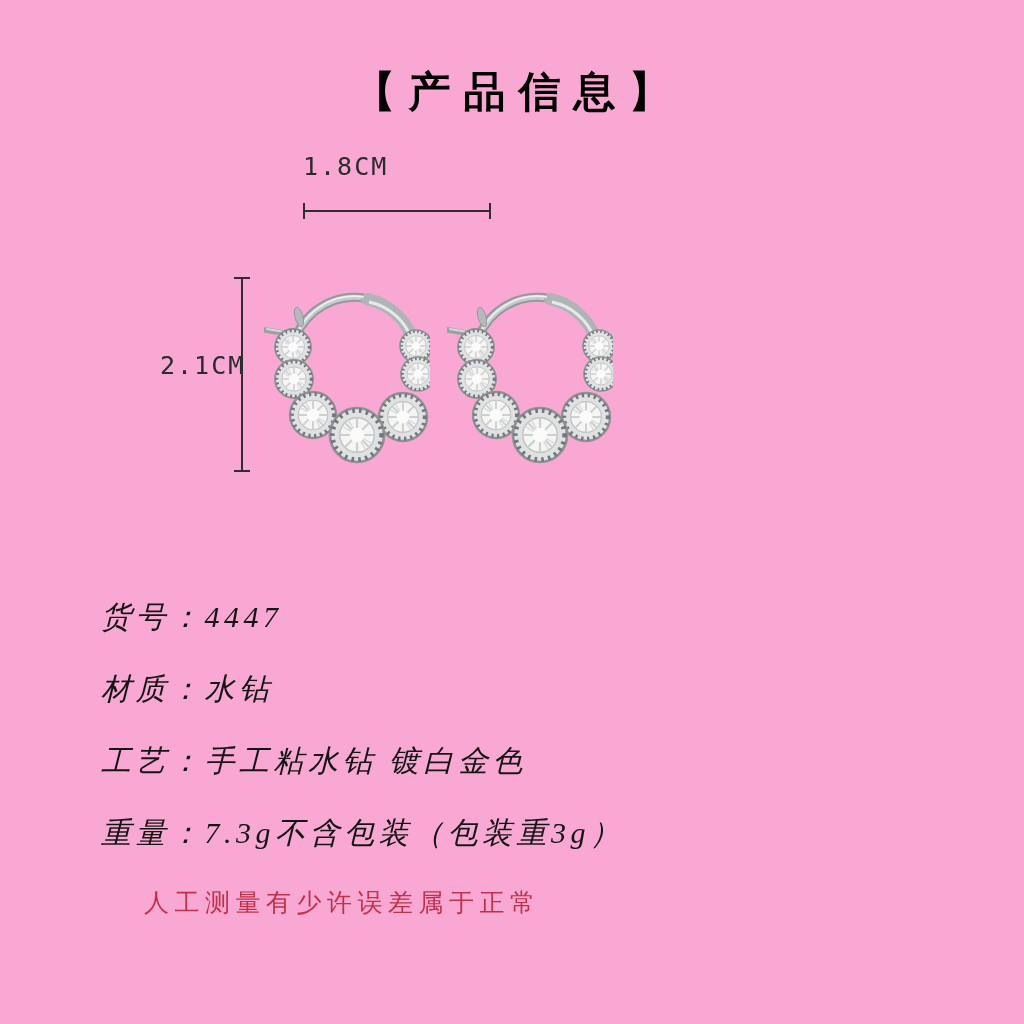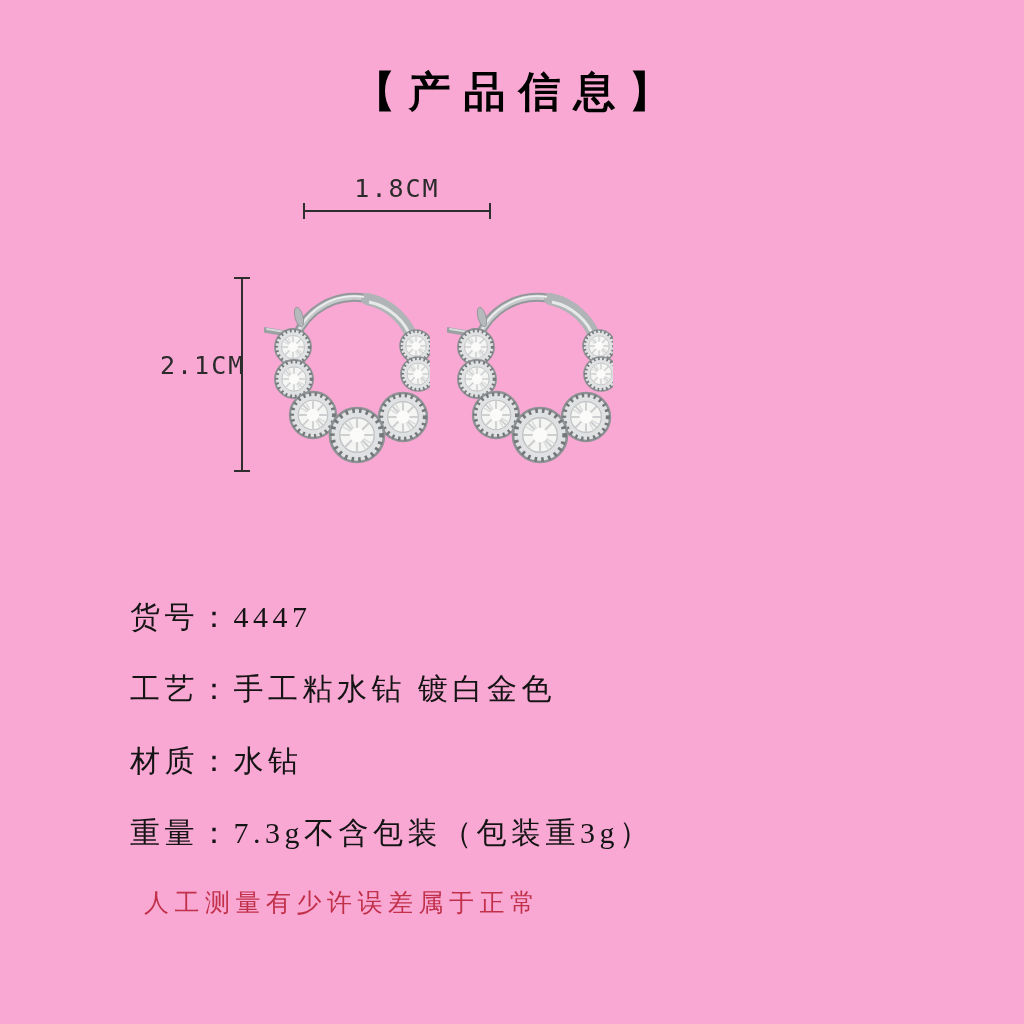--- a/index.html
+++ b/index.html
@@ -12,21 +12,21 @@
     position:relative;width:1024px;height:1024px;background:#f9a8d4;
     font-family:"Liberation Sans",sans-serif;overflow:hidden;
   }
   .page-title{
     position:absolute;top:64px;left:0;width:1024px;
     text-align:center;font-size:42px;font-weight:700;color:#000;
     letter-spacing:13px;margin:0;text-indent:13px;
   }
   
   .dim-h-label{
-    position:absolute;left:303px;top:174px;width:188px;text-align:center;
+    position:absolute;left:303px;top:152px;width:188px;
     font-family:"DejaVu Sans Mono","Liberation Mono",monospace;
     font-size:25px;color:#2b2b2b;letter-spacing:2px;
   }
   .dim-h-line{
     position:absolute;left:303px;top:210px;width:188px;height:2px;
     background:var(--dim-line);
   }
   .dim-h-line::before,.dim-h-line::after{
     content:"";position:absolute;top:-7px;width:2px;height:16px;background:var(--dim-line);
   }
@@ -47,22 +47,22 @@
   }
   .dim-v-line::before{top:0;}
   .dim-v-line::after{bottom:0;}
   
   .earrings{position:absolute;left:264px;top:292px;width:360px;height:180px;}
   .earring{position:absolute;top:0;width:166px;height:176px;}
   .earring.left{left:0;}
   .earring.right{left:183px;}
   
   .specs{
-    position:absolute;left:130px;top:599px;
-    font-family:"Liberation Serif",serif;color:var(--ink);
+    position:absolute;left:101px;top:599px;
+    font-family:"Liberation Serif",serif;color:var(--ink);font-style:italic;
   }
   .spec-row{
     font-size:30px;line-height:36px;margin:0 0 36px 0;letter-spacing:4.5px;white-space:pre;
   }
   .note{
     position:absolute;left:116px;top:889px;
     font-family:"Liberation Serif",serif;
     font-size:25px;line-height:27px;letter-spacing:5.5px;color:var(--accent-red);margin-left:28px;
   }
 </style>
@@ -117,20 +117,20 @@
     <svg class="earring left" viewBox="0 0 166 176">
       <use href="#earring"></use>
     </svg>
     <svg class="earring right" viewBox="0 0 166 176">
       <use href="#earring"></use>
     </svg>
   </div>
 
   <div class="specs">
     <p class="spec-row"><span>货号：</span><span>4447</span></p>
+    <p class="spec-row"><span>材质：</span><span>水钻</span></p>
     <p class="spec-row"><span>工艺：</span><span>手工粘水钻 镀白金色</span></p>
-    <p class="spec-row"><span>材质：</span><span>水钻</span></p>
     <p class="spec-row"><span>重量：</span><span>7.3g不含包装（包装重3g）</span></p>
   </div>
 
   <div class="note">人工测量有少许误差属于正常</div>
 
 </div>
 
 </body></html>

